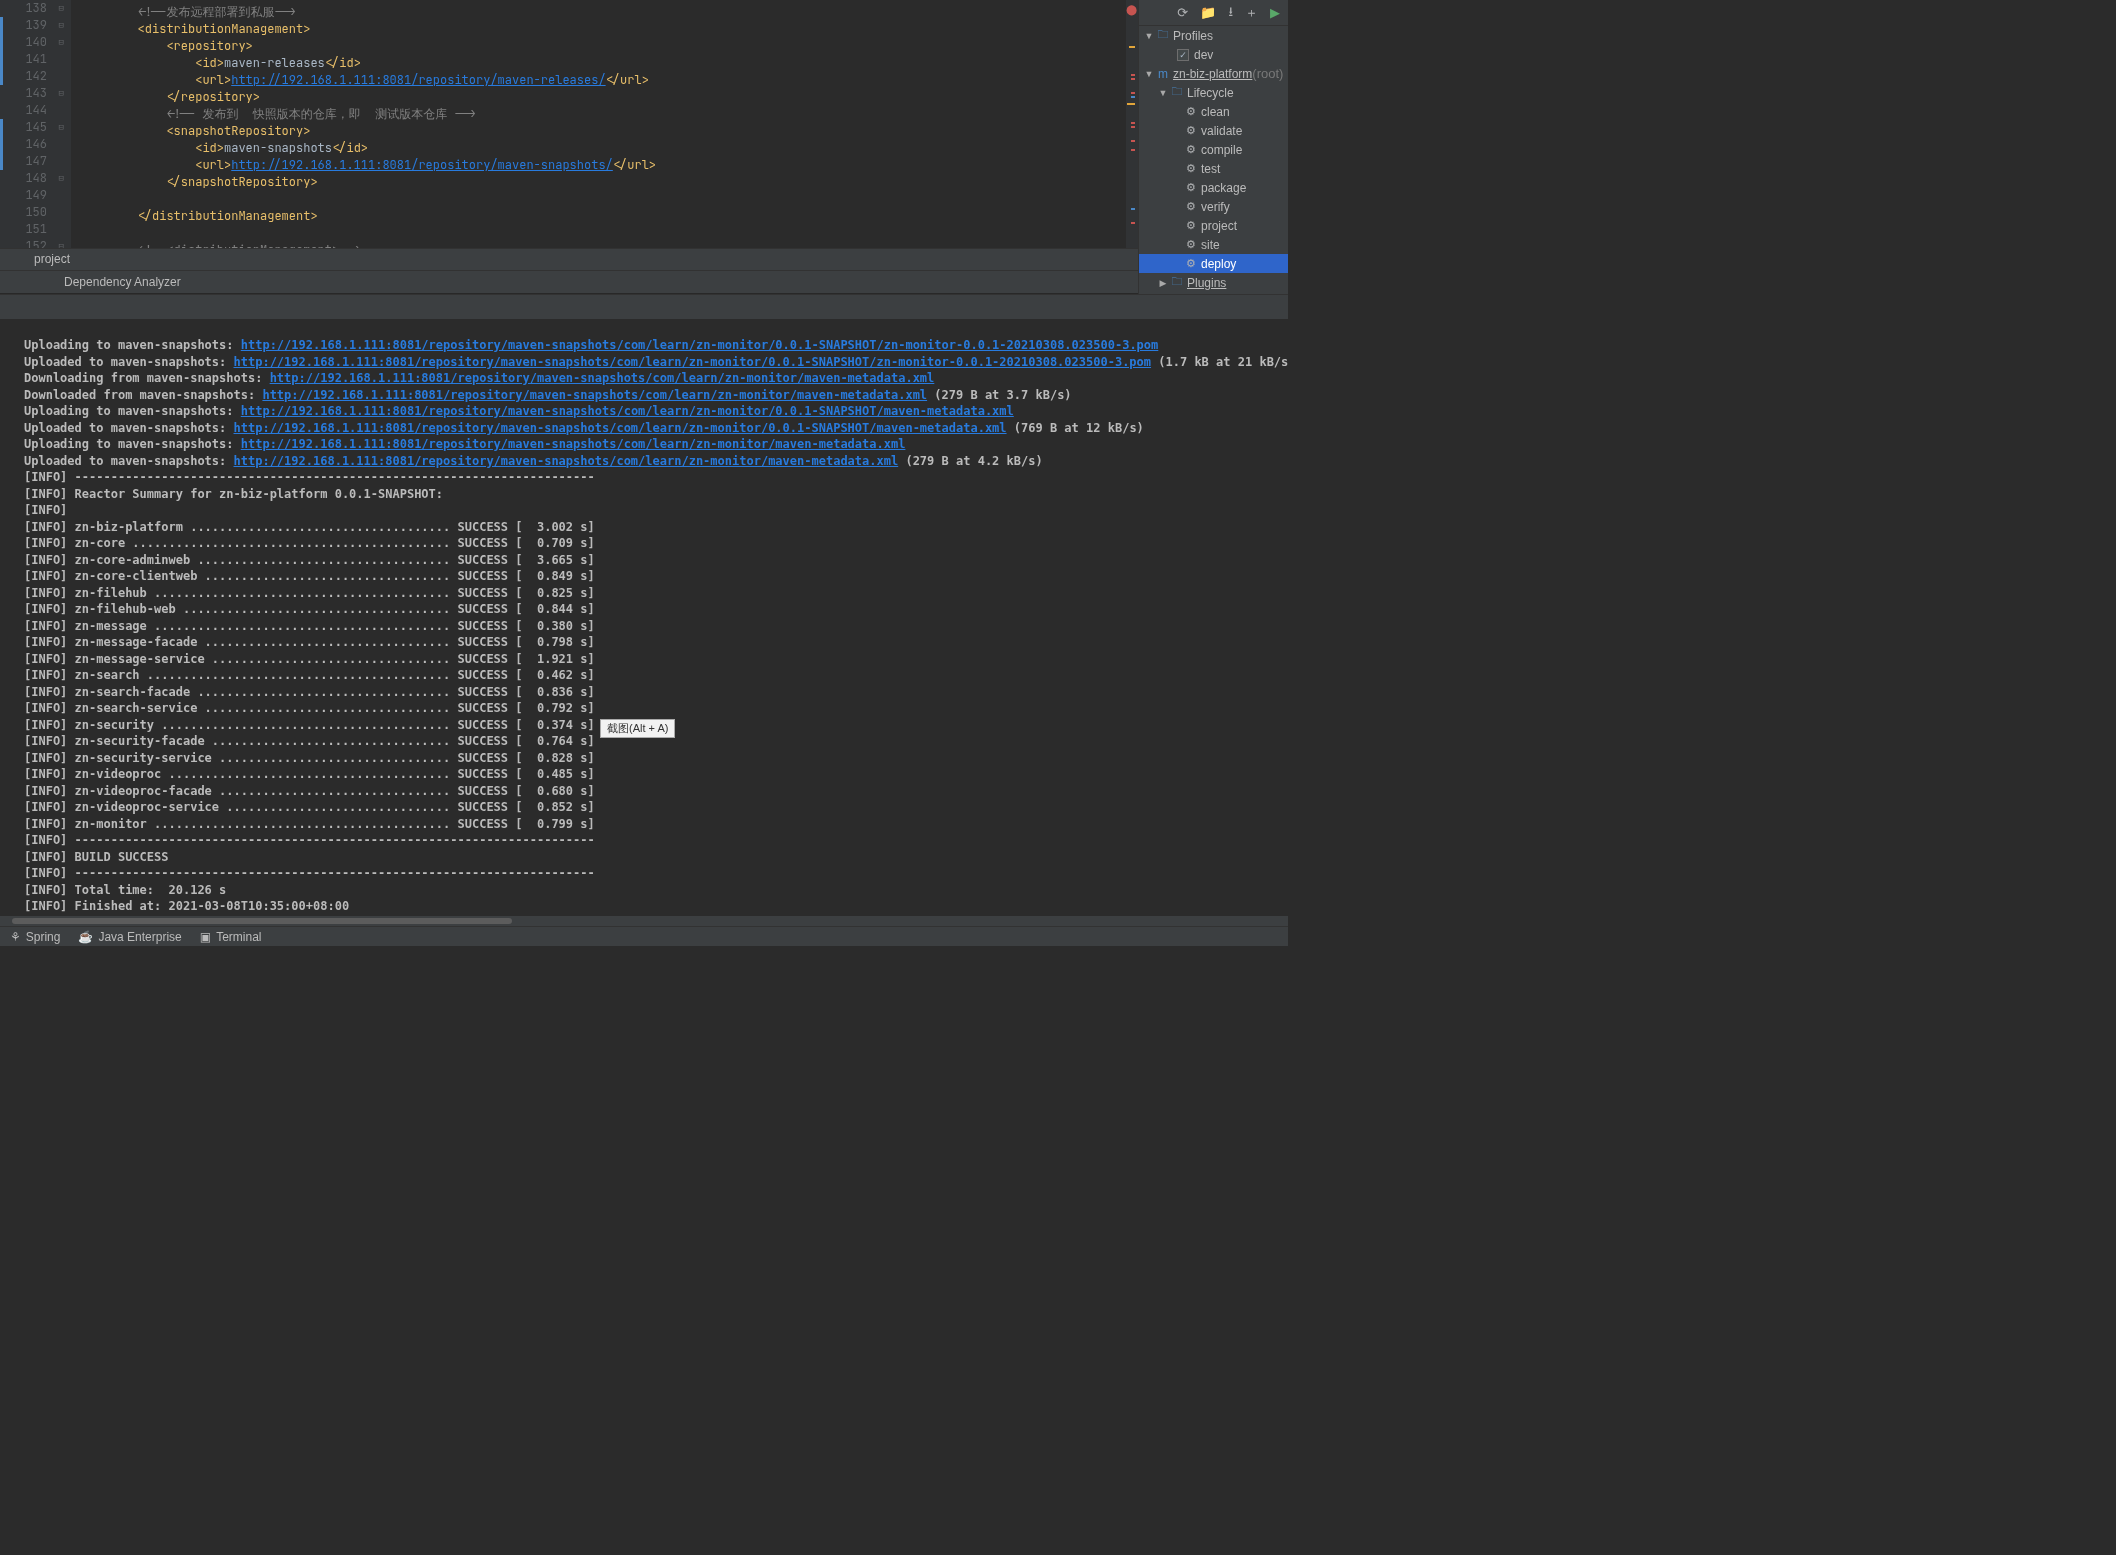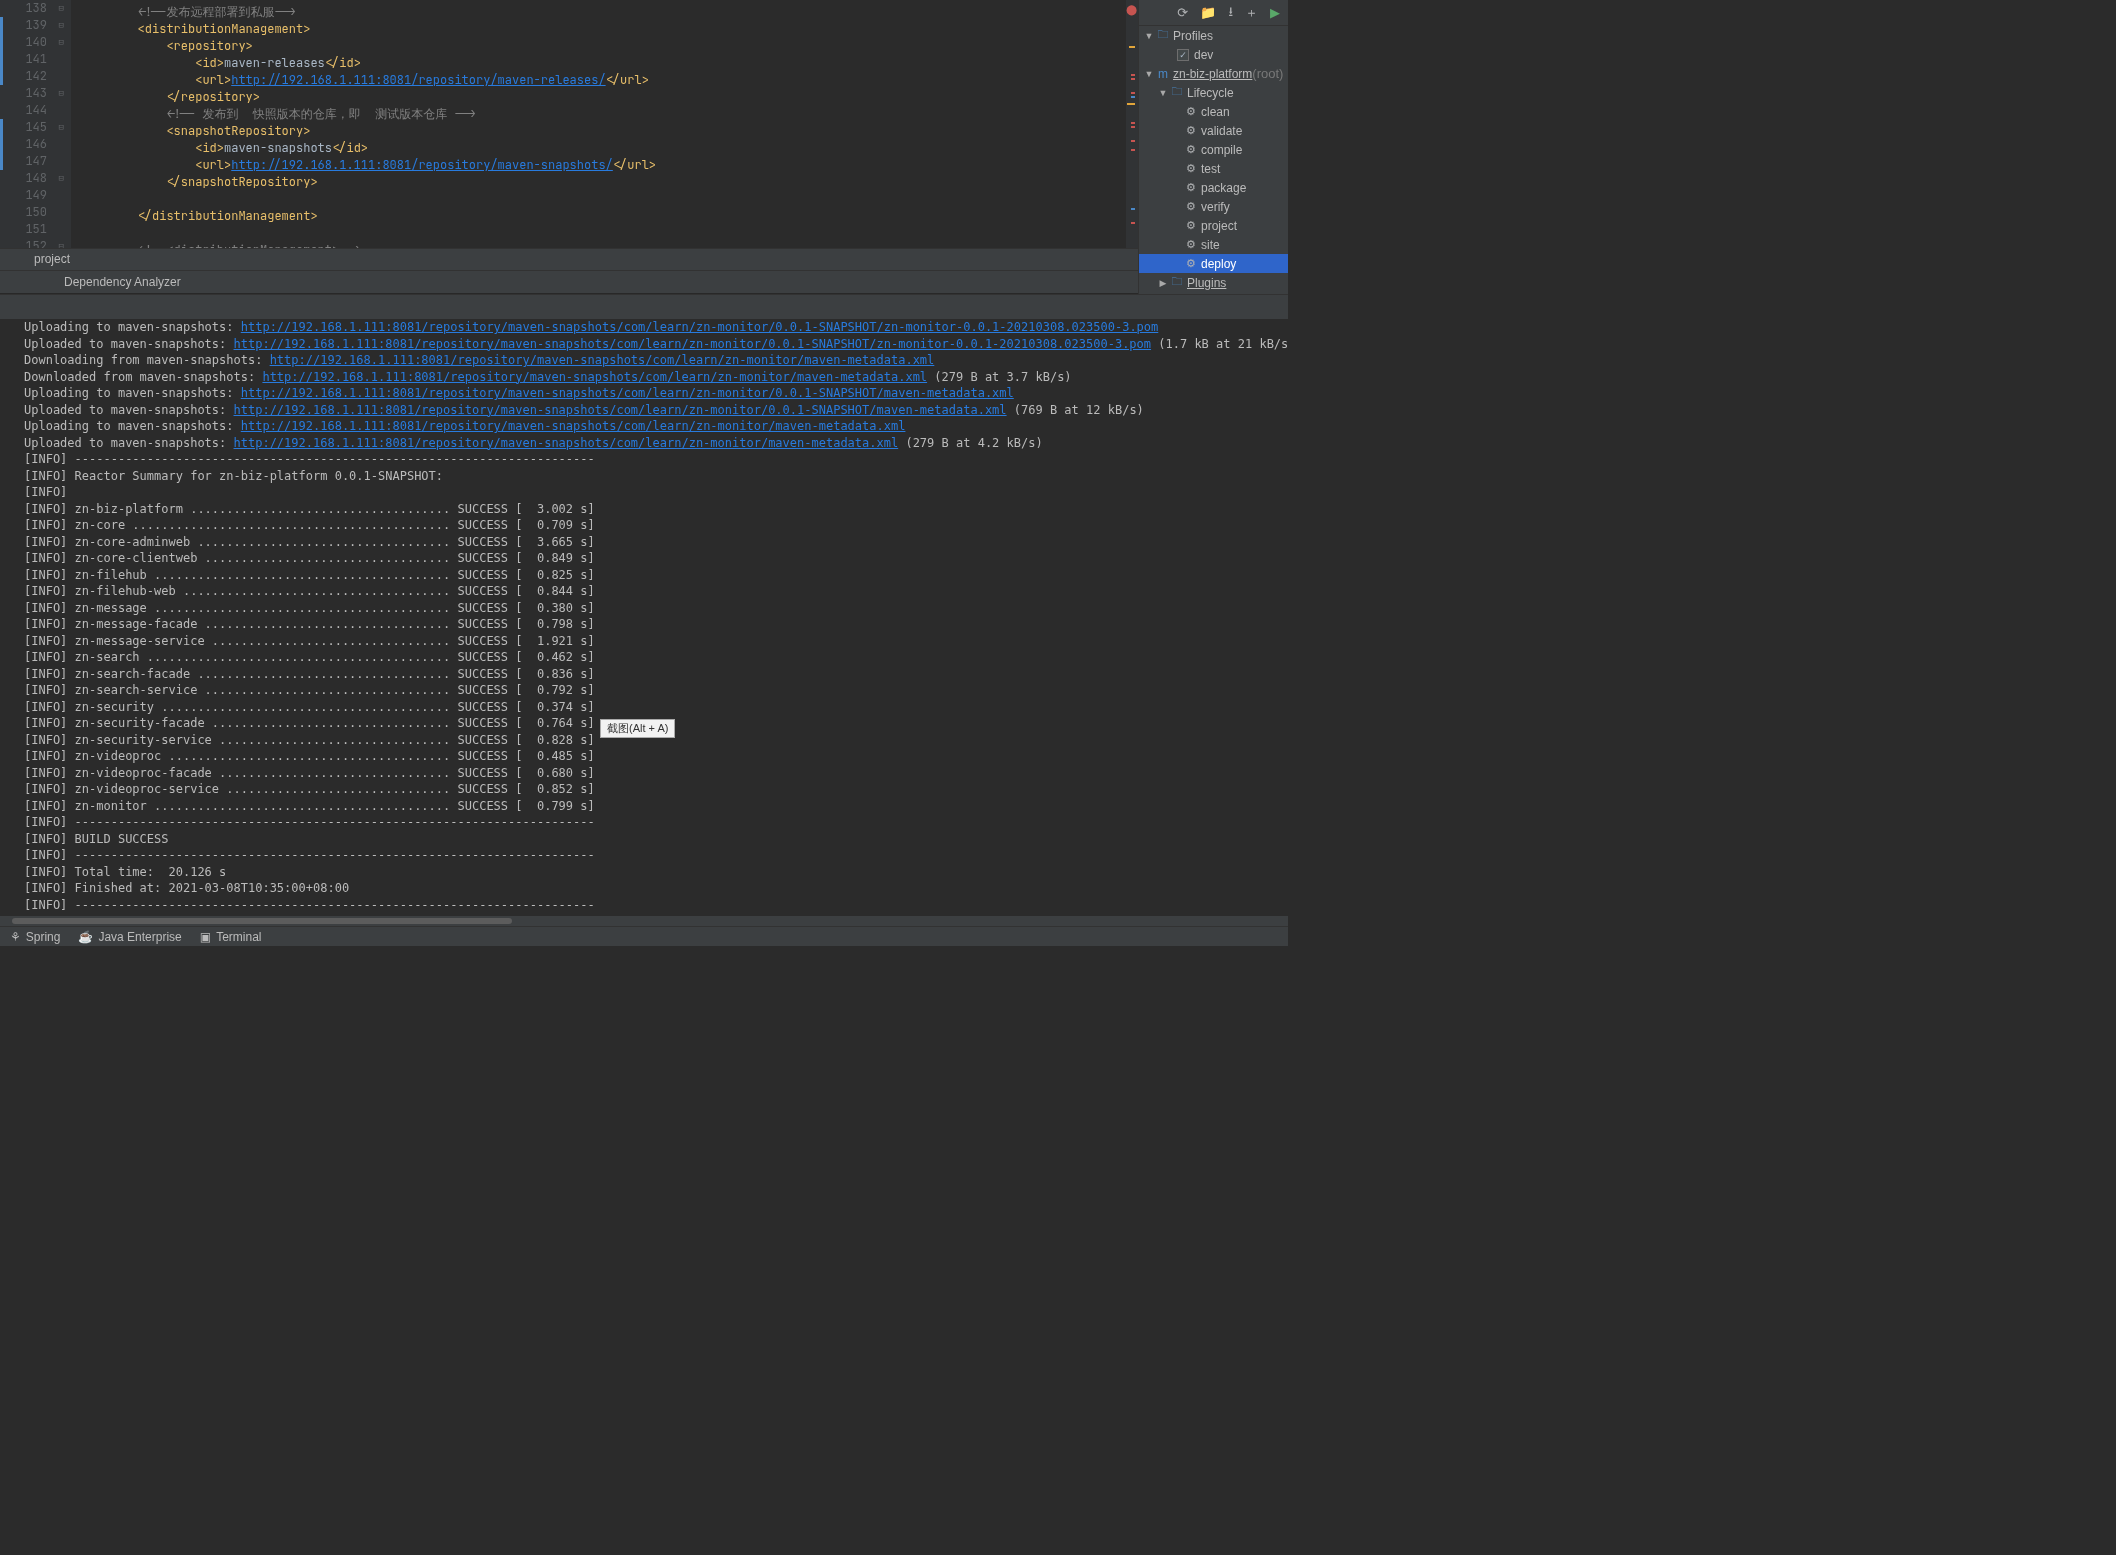--- a/index.html
+++ b/index.html
@@ -60,21 +60,21 @@
 .mv-row .lbl { margin-left: 2px; }
 .mv-row .lbl.link { text-decoration: underline; }
 .mv-row .hint { color: #787878; font-size: 13px; }
 .gear-i { color: #afb1b3; font-size: 11px; }
 .folder-i { color: #4a88c7; font-size: 11px; }
 .chk { width:12px; height:12px; border:1px solid #6e6e6e; display:inline-flex; align-items:center; justify-content:center; font-size:9px; color:#a9b7c6; background:#43494a; margin-right:3px; }
 
 
 .console-area { flex: 1; background: #2b2b2b; border-top: 1px solid #323232; overflow: hidden; display:flex; flex-direction:column; }
 .console-top { height: 24px; background: #3c3f41; }
-.console-lines { flex:1; overflow: hidden; padding: 0 0 0 24px; }
+.console-lines { flex:1; overflow: hidden; padding: 18px 0 0 24px; font-weight: bold; }
 .console-lines .ccl { height: 16.5px; line-height: 16.5px; white-space: pre; font-family: Consolas, monospace; font-size: 12px; color: #bbb; }
 .console-lines .ccl .url { color: #287bde; text-decoration: underline; }
 .console-scrollbar { height:10px; background:#3c3f41; position:relative; }
 .console-scrollbar .thumb{ position:absolute; left:12px; height:6px; top:2px; width:500px; background:#5c5c5c; border-radius:3px; }
 
 
 .bottom-bar { height: 20px; background: #3c3f41; border-top: 1px solid #323232; display: flex; align-items: center; gap: 18px; padding-left: 10px; font-family: "Segoe UI", sans-serif; color: #bbb; font-size: 12px; }
 .bottom-bar .btn { display:flex; align-items:center; gap:5px; cursor:pointer; }
 .tooltip-float { position: fixed; left: 600px; top: 719px; background: #f2f2f2; border: 1px solid #aaa; color: #333; font-family: "Segoe UI", sans-serif; font-size: 11px; padding: 1px 6px; }
 </style>

